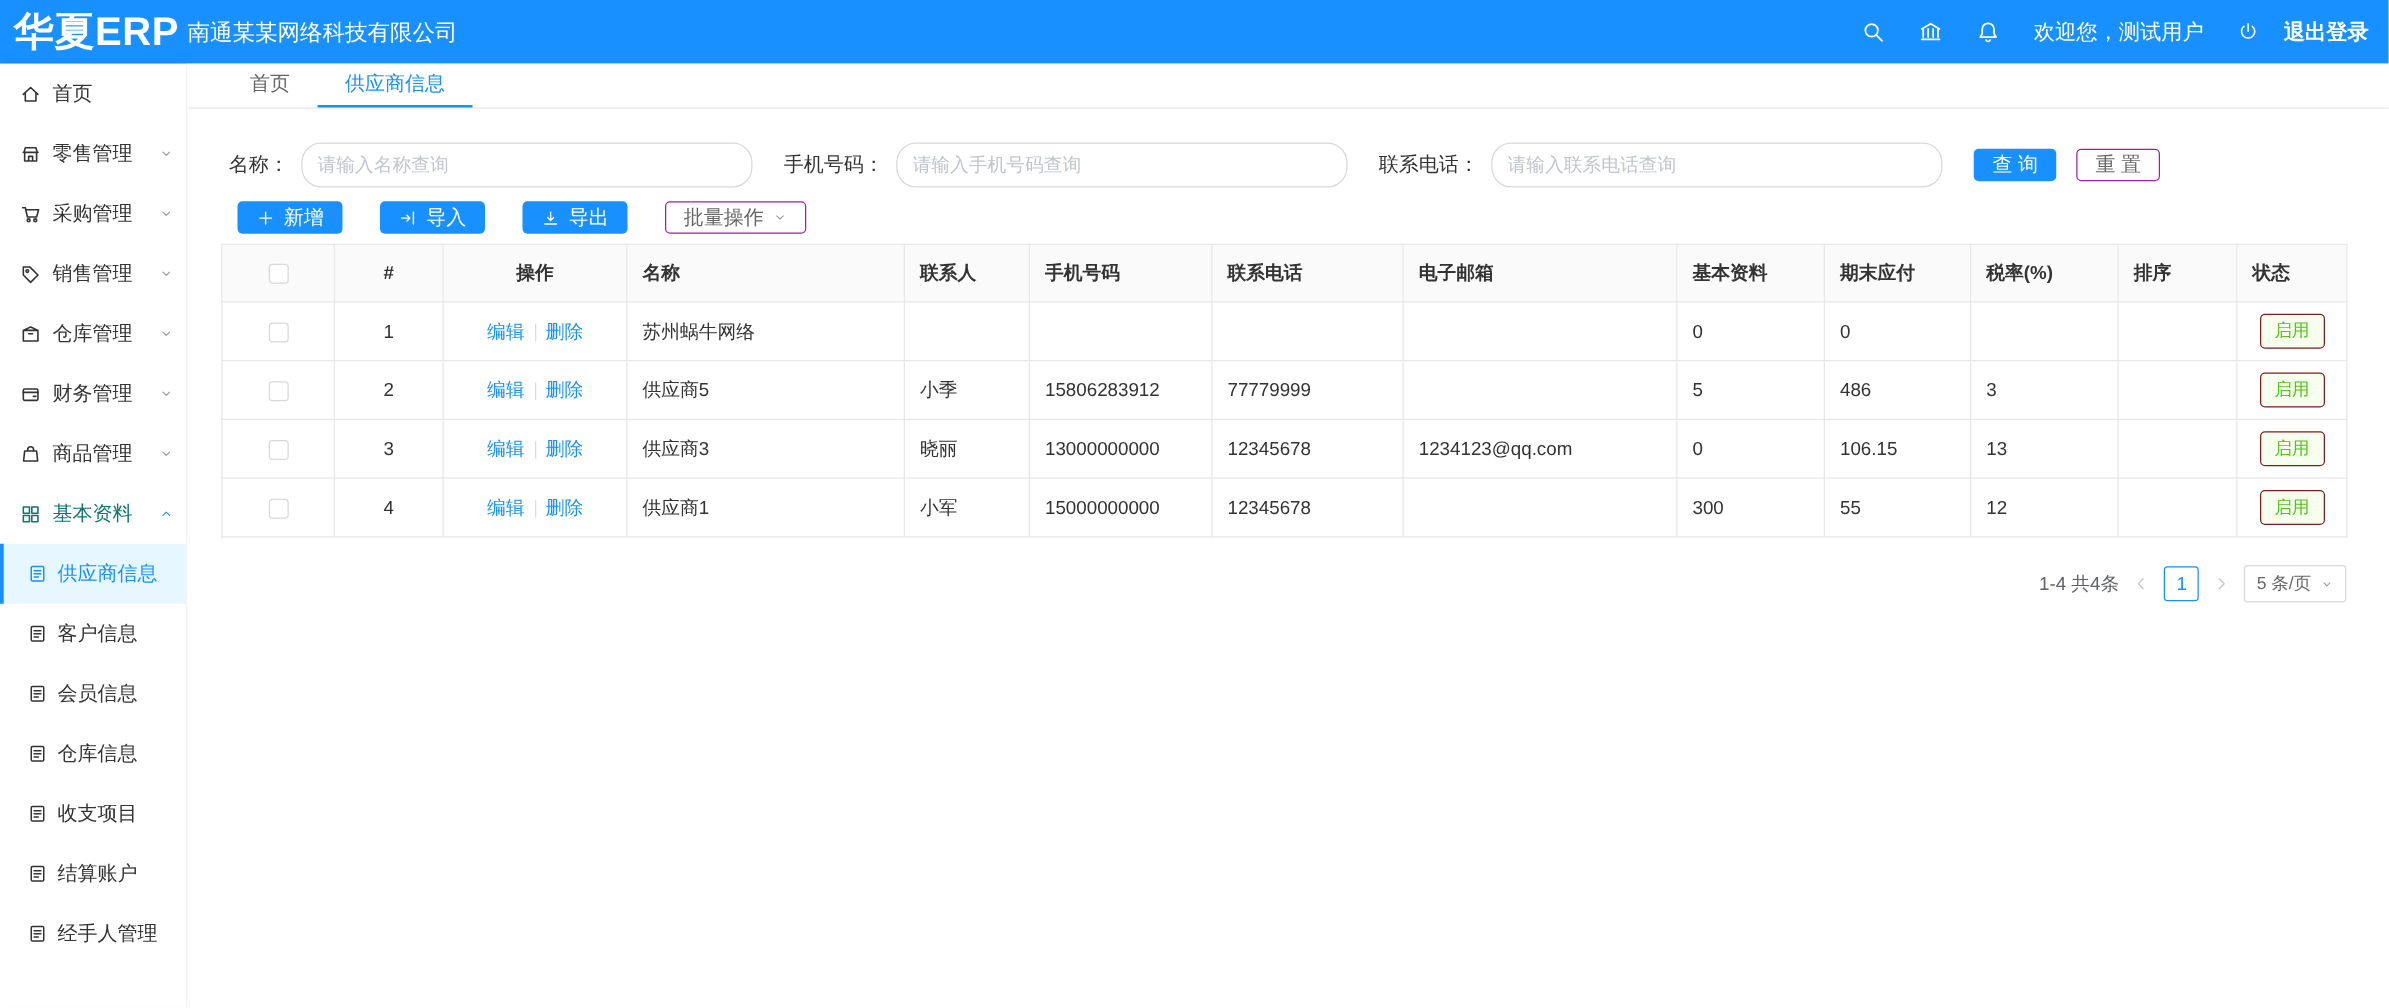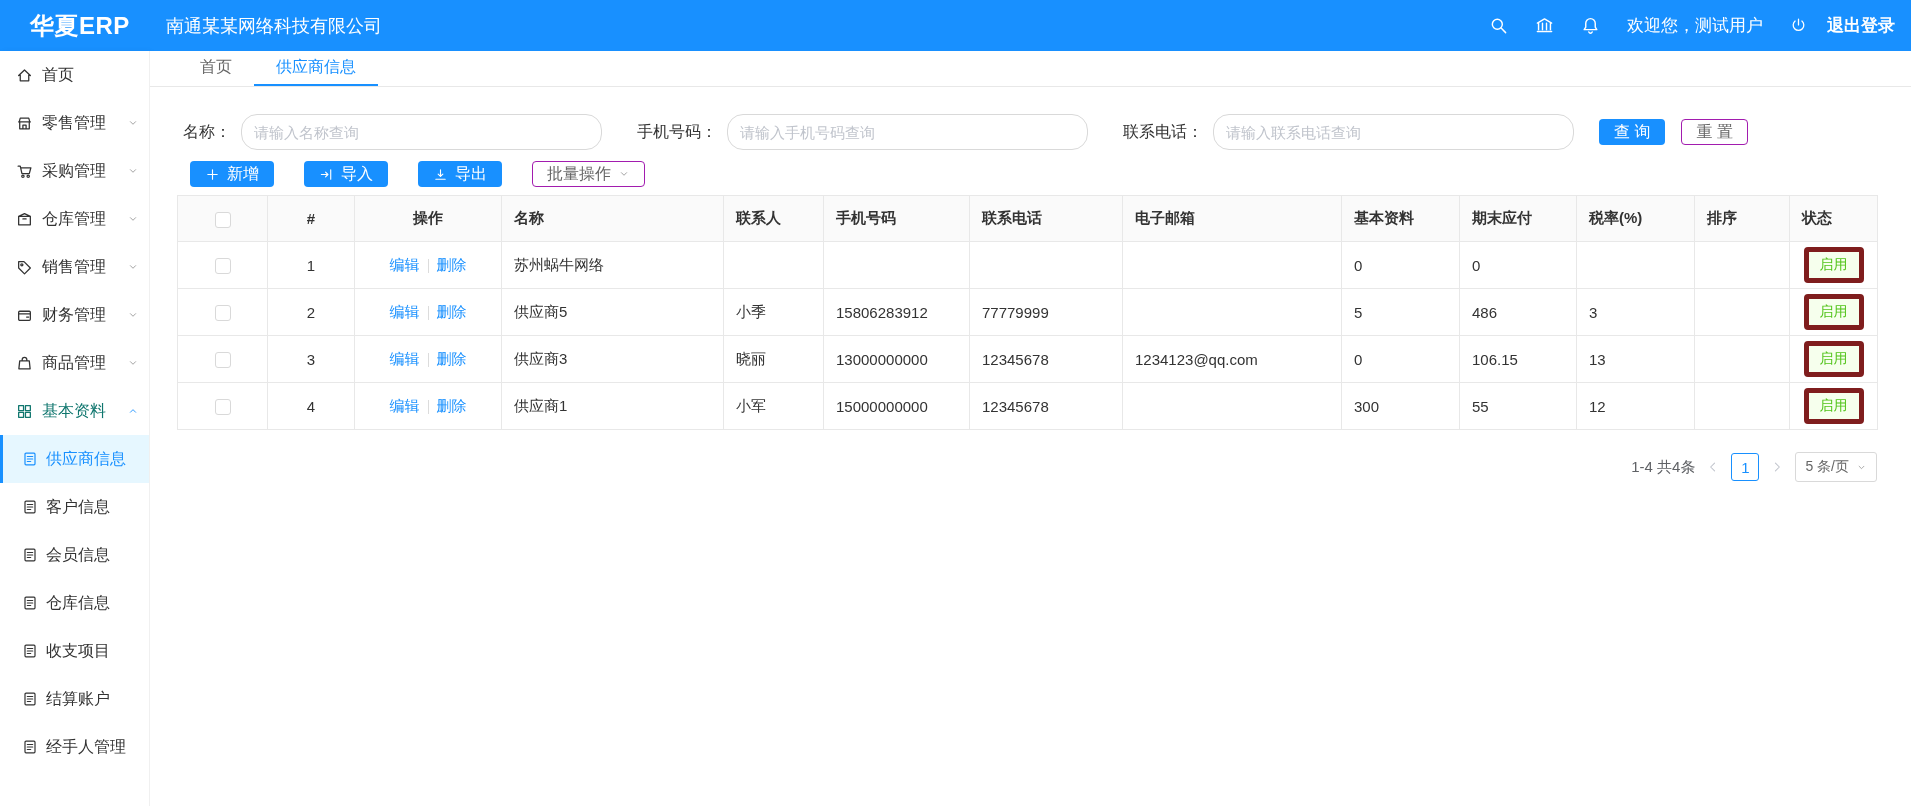--- a/index.html
+++ b/index.html
@@ -2,22 +2,22 @@
 <html><head>
 <meta charset="utf-8">
 <style>
   * { box-sizing: border-box; margin: 0; padding: 0; }
   html,body { width: 1911px; height: 806px; overflow: hidden; }
   body { font-family: "Liberation Sans", sans-serif; background: #fff; color: #333; }
   svg { fill: none; stroke: currentColor; stroke-width: 1.2; stroke-linecap: round; stroke-linejoin: round; }
 
   
   .topbar { height: 51px; background: #1890ff; display: flex; align-items: center; color: #fff; }
-  .logo { width: 150px; padding-left: 30px; font-size: 24px; font-weight: 700; letter-spacing: .5px; flex: none; }
-  .company { font-size: 18px; margin-left: 16px; }
+  .logo { width: 150px; padding-left: 11px; font-size: 32px; font-weight: 700; letter-spacing: .5px; flex: none; }
+  .company { font-size: 18px; }
   .top-right { margin-left: auto; display: flex; align-items: center; gap: 27px; padding-right: 16px; font-size: 17px; }
   .top-icon { display: flex; cursor: pointer; }
   .top-icon svg { width: 19px; height: 19px; }
   .logout { display: flex; align-items: center; gap: 20px; cursor: pointer; font-weight: bold; }
   .logout svg { width: 17px; height: 17px; }
 
   
   .layout { display: flex; height: 755px; }
   .sidebar { width: 150px; flex: none; background: #fff; border-right: 1px solid #f0f0f0; box-shadow: 2px 0 6px rgba(0,0,0,.04); overflow: hidden; }
   .side-item { height: 48px; display: flex; align-items: center; padding: 0 10px 0 16px; font-size: 16px; color: #333; cursor: pointer; position: relative; }
@@ -34,21 +34,21 @@
 
   
   .tabbar { height: 36px; border-bottom: 1px solid #e8e8e8; display: flex; align-items: stretch; padding-left: 28px; background: #fff; }
   .tab { display: flex; align-items: center; padding: 0 22px; font-size: 16px; color: #666; cursor: pointer; border-bottom: 2px solid transparent; }
   .tab.active { color: #1890ff; border-bottom-color: #1890ff; }
 
   
   .panel { padding-left: 27px; }
   .filters { display: flex; align-items: center; margin: 27px 0 0 6px; font-size: 16px; }
   .f-label { margin-right: 10px; white-space: nowrap; }
-  .f-label.ml { margin-left: 35px; }
+  .f-label.ml { margin-left: 25px; }
   .f-input { width: 361px; height: 36px; border: 1px solid #d9d9d9; border-radius: 16px; padding: 0 12px; font-size: 15px; color: #333; outline: none; font-family: inherit; }
   .f-input::placeholder { color: #c0c4cc; }
 
   .btn { height: 26px; border-radius: 4px; font-size: 16px; display: inline-flex; align-items: center; justify-content: center; cursor: pointer; border: none; font-family: Liberation Sans, sans-serif; white-space: nowrap; }
   .btn-primary { background: #1890ff; color: #fff; padding: 0 15px; }
   .btn-default { background: #fff; border: 1px solid #a21caf; color: #666; padding: 0 14px; }
   .search-btn { margin-left: 25px; min-width: 62px; }
   .reset-btn { margin-left: 16px; min-width: 58px; }
   .bicon { display: flex; margin-right: 7px; }
   .bicon svg { width: 15px; height: 15px; }
@@ -58,21 +58,21 @@
 
   
   .grid-table { border-collapse: collapse; table-layout: fixed; width: 1700px; margin-top: 8px; font-size: 15px; color: #333; }
   .grid-table th, .grid-table td { border: 1px solid #e8e8e8; padding: 0 12px; overflow: hidden; white-space: nowrap; text-overflow: ellipsis; }
   .grid-table th { height: 46px; background: #fafafa; font-weight: 700; text-align: left; }
   .grid-table td { height: 47px; }
   .c { text-align: center !important; }
   .link { color: #1890ff; cursor: pointer; }
   .op-div { display: inline-block; width: 1px; height: 14px; background: #dcdcdc; margin: 0 8px; vertical-align: middle; }
   .checkbox { width: 16px; height: 16px; border: 1px solid #d9d9d9; border-radius: 3px; display: inline-block; background: #fff; cursor: pointer; vertical-align: middle; }
-  .badge { display: inline-block; padding: 4px 11px; font-size: 14px; color: #52c41a; background: #f6ffed; border: 5px solid #7f1d1d; border-radius: 4px; cursor: pointer; }
+  .badge { display: inline-block; padding: 4px 11px; font-size: 14px; color: #52c41a; background: #f6ffed; border: 1px solid #7f1d1d; border-radius: 4px; cursor: pointer; }
 
   
   .pagination { width: 1700px; display: flex; align-items: center; justify-content: flex-end; gap: 11px; margin-top: 22px; color: #606266; font-size: 15px; }
   .page-arrow { display: flex; color: #c0c4cc; cursor: pointer; }
   .page-arrow svg { width: 14px; height: 14px; }
   .page-num { width: 28px; height: 28px; border: 1px solid #1890ff; border-radius: 3px; color: #1890ff; display: flex; align-items: center; justify-content: center; background: #fff; cursor: pointer; }
   .page-size { height: 30px; border: 1px solid #d9d9d9; border-radius: 3px; display: flex; align-items: center; padding: 0 9px; gap: 7px; color: #666; font-size: 14px; background: #fff; cursor: pointer; }
   .page-size svg { width: 11px; height: 11px; color: #999; }
 </style>
 </head>
@@ -133,34 +133,34 @@
           <circle cx="6.5" cy="12.5" r="1.1"></circle>
           <circle cx="11.5" cy="12.5" r="1.1"></circle>
         </svg>
       <span>采购管理</span>
       <svg class="chev" viewBox="0 0 16 16">
           <path d="M4.5 6.2 8 9.7l3.5-3.5"></path>
         </svg>
     </div>
     <div class="side-item">
       <svg class="mi" viewBox="0 0 16 16">
+          <path d="M2.5 2.5h5l6 6L8 14 2.5 8.5z"></path>
+          <circle cx="5.5" cy="5.5" r="1"></circle>
+        </svg>
+      <span>销售管理</span>
+      <svg class="chev" viewBox="0 0 16 16">
+          <path d="M4.5 6.2 8 9.7l3.5-3.5"></path>
+        </svg>
+    </div>
+    <div class="side-item">
+      <svg class="mi" viewBox="0 0 16 16">
           <path d="M2.5 5 8 2.5 13.5 5v8h-11zM2.5 5h11"></path>
           <path d="M6.5 7.5h3"></path>
         </svg>
       <span>仓库管理</span>
-      <svg class="chev" viewBox="0 0 16 16">
-          <path d="M4.5 6.2 8 9.7l3.5-3.5"></path>
-        </svg>
-    </div>
-    <div class="side-item">
-      <svg class="mi" viewBox="0 0 16 16">
-          <path d="M2.5 2.5h5l6 6L8 14 2.5 8.5z"></path>
-          <circle cx="5.5" cy="5.5" r="1"></circle>
-        </svg>
-      <span>销售管理</span>
       <svg class="chev" viewBox="0 0 16 16">
           <path d="M4.5 6.2 8 9.7l3.5-3.5"></path>
         </svg>
     </div>
     <div class="side-item">
       <svg class="mi" viewBox="0 0 16 16">
           <rect x="2.5" y="4" width="11" height="8.5" rx="1"></rect>
           <path d="M2.5 6.5h11M10 9.5h2"></path>
         </svg>
       <span>财务管理</span>

